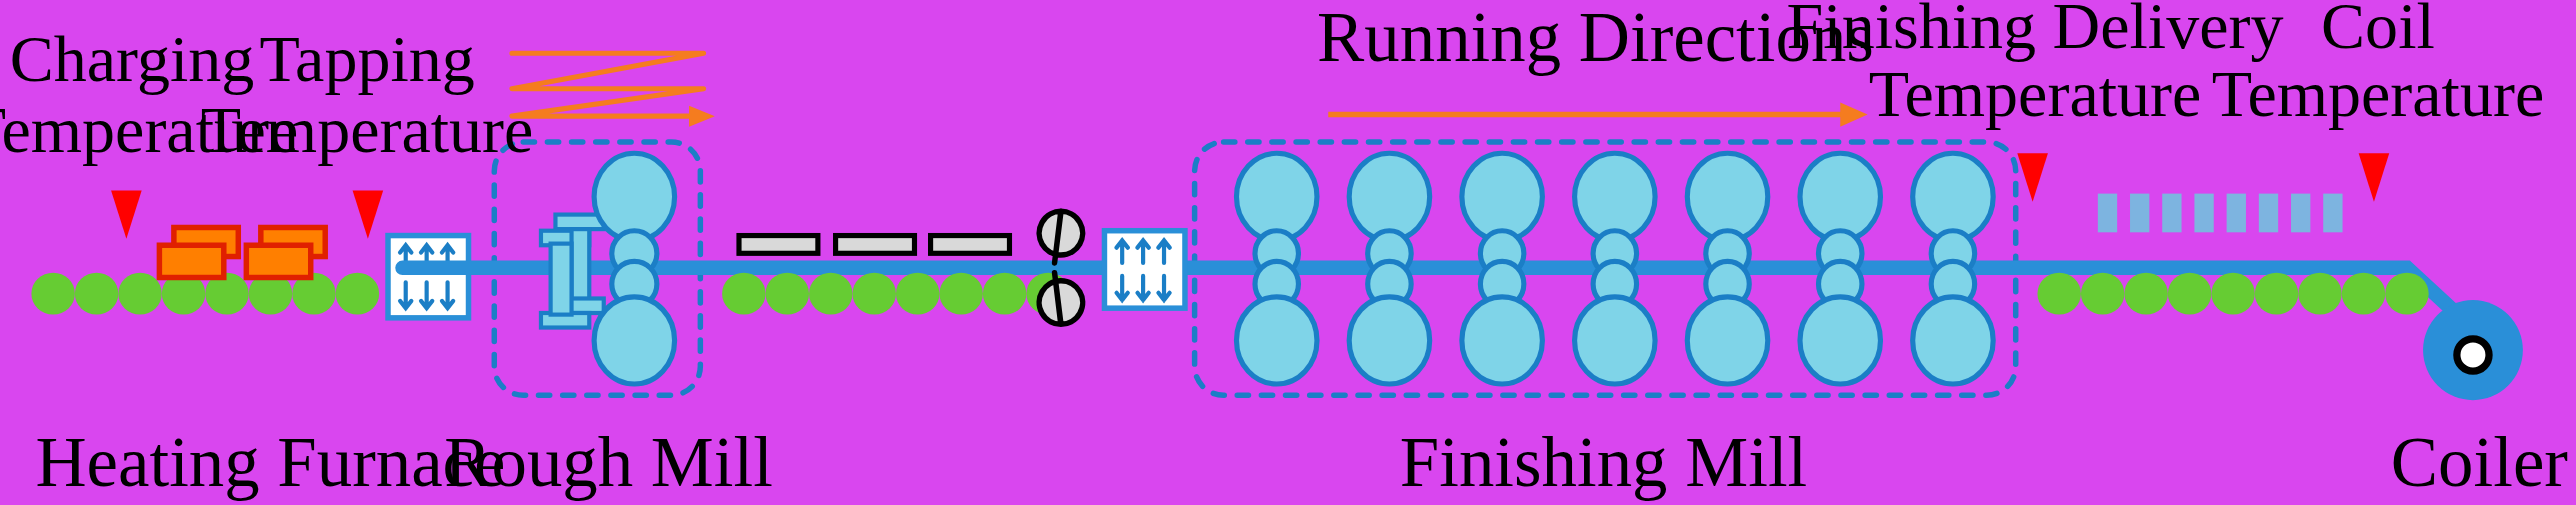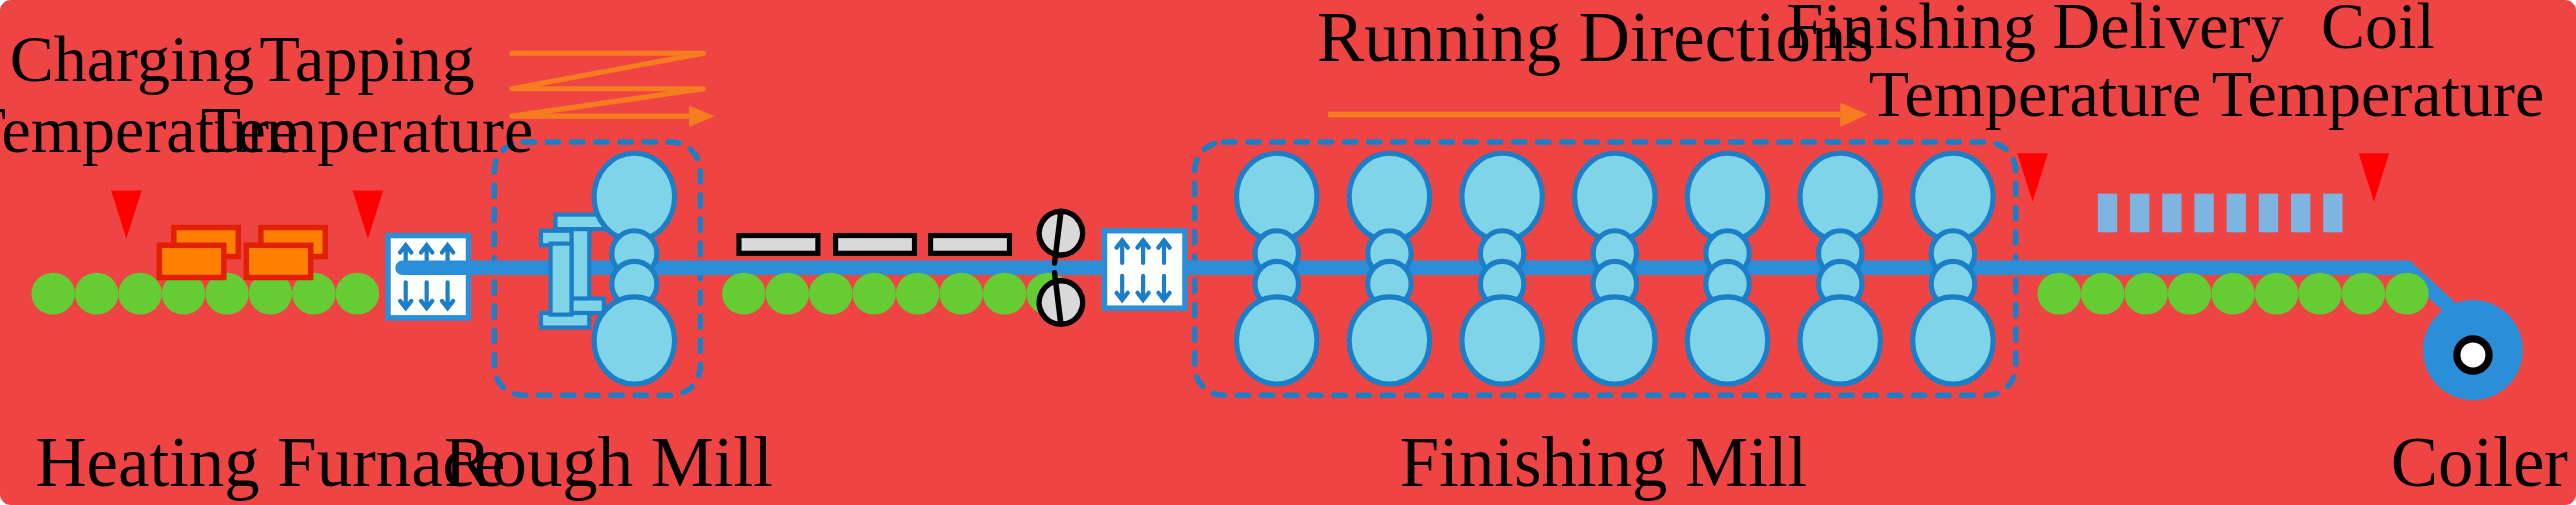--- a/index.html
+++ b/index.html
@@ -5,24 +5,23 @@
 <style>
   html, body {
     margin: 0;
     padding: 0;
     background: #ffffff;
   }
   #stage {
     position: relative;
     width: 2576px;
     height: 505px;
-    background: #ef4444;
+    background: #d946ef;
     overflow: hidden;
     font-family: "Liberation Serif", "DejaVu Serif", serif;
-    border-radius: 11px;
   }
   #diagram {
     position: absolute;
     left: 0;
     top: 0;
     width: 2576px;
     height: 505px;
     display: block;
   }
   

